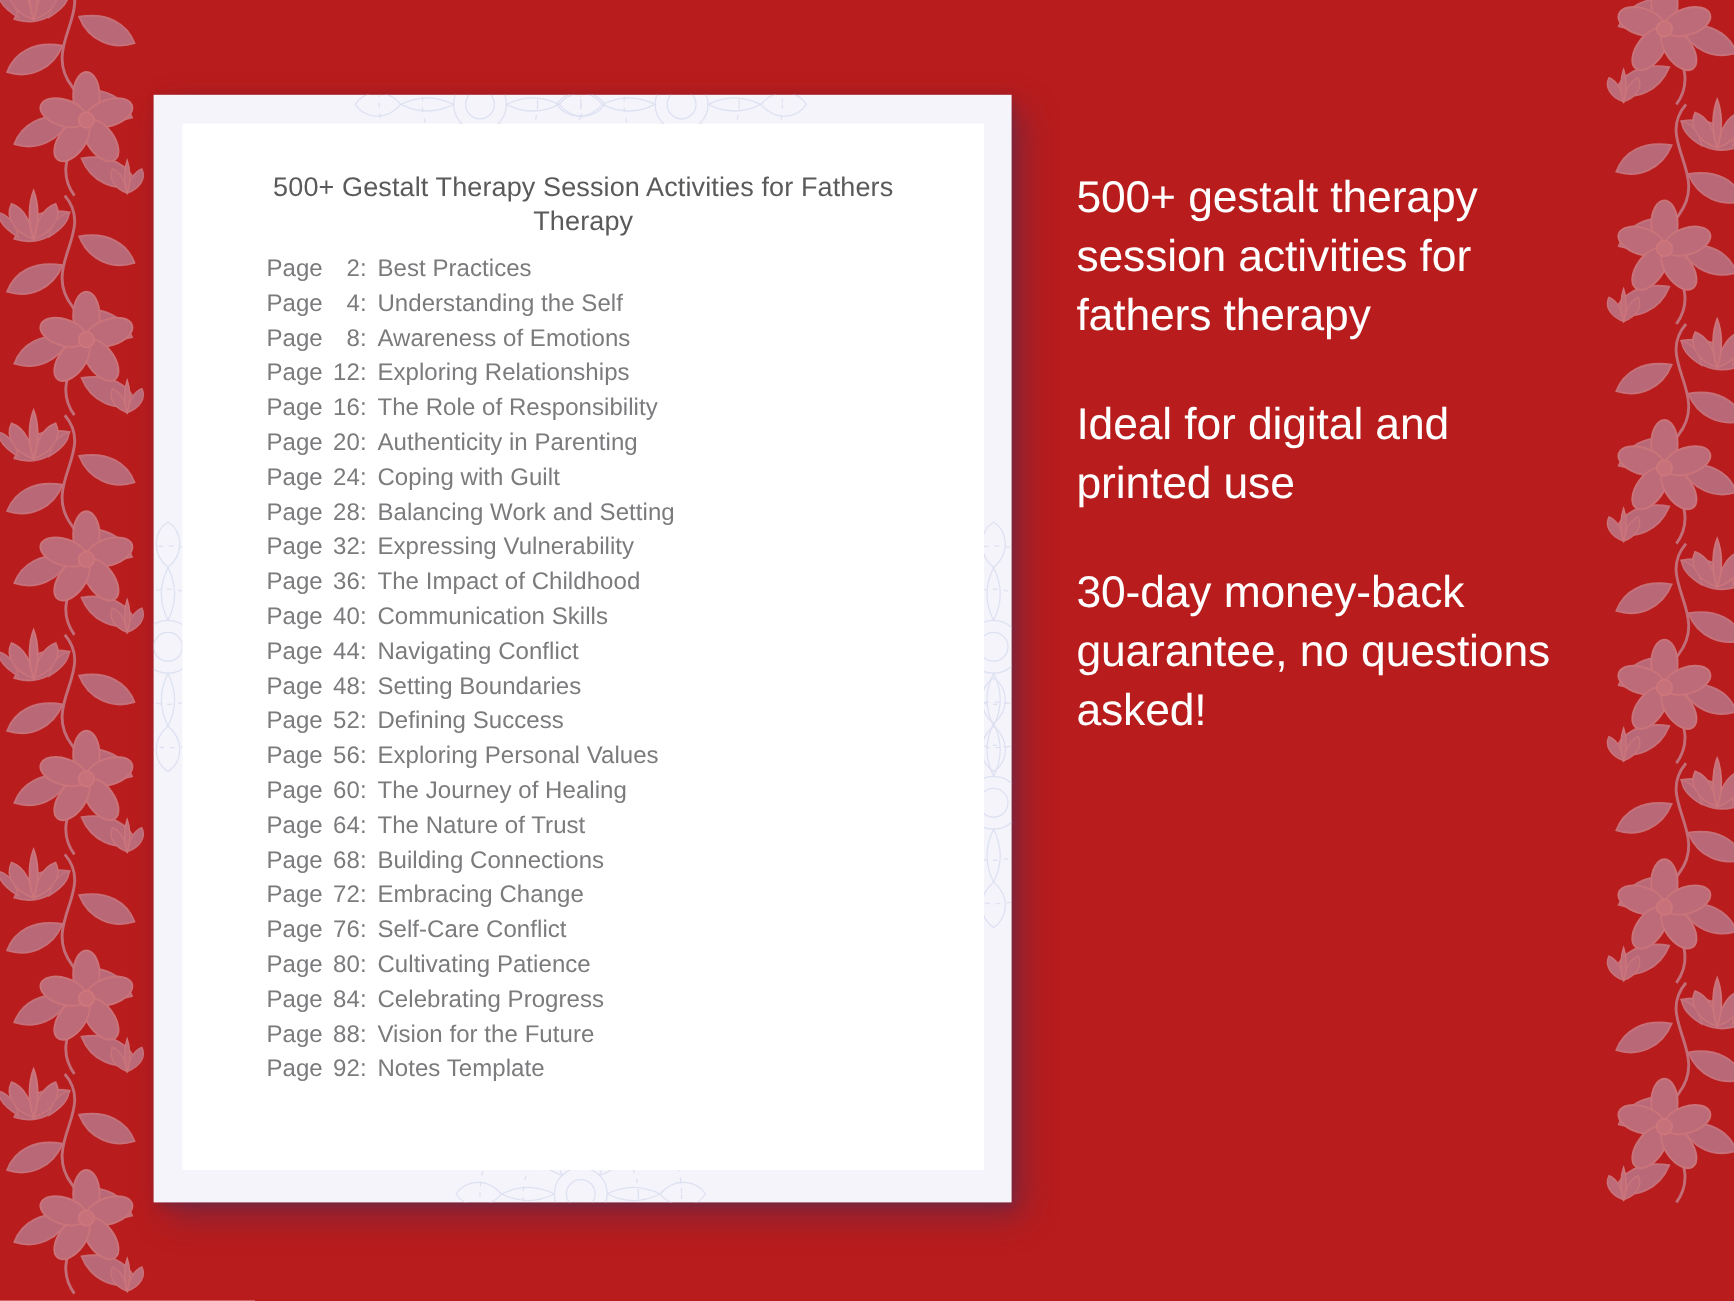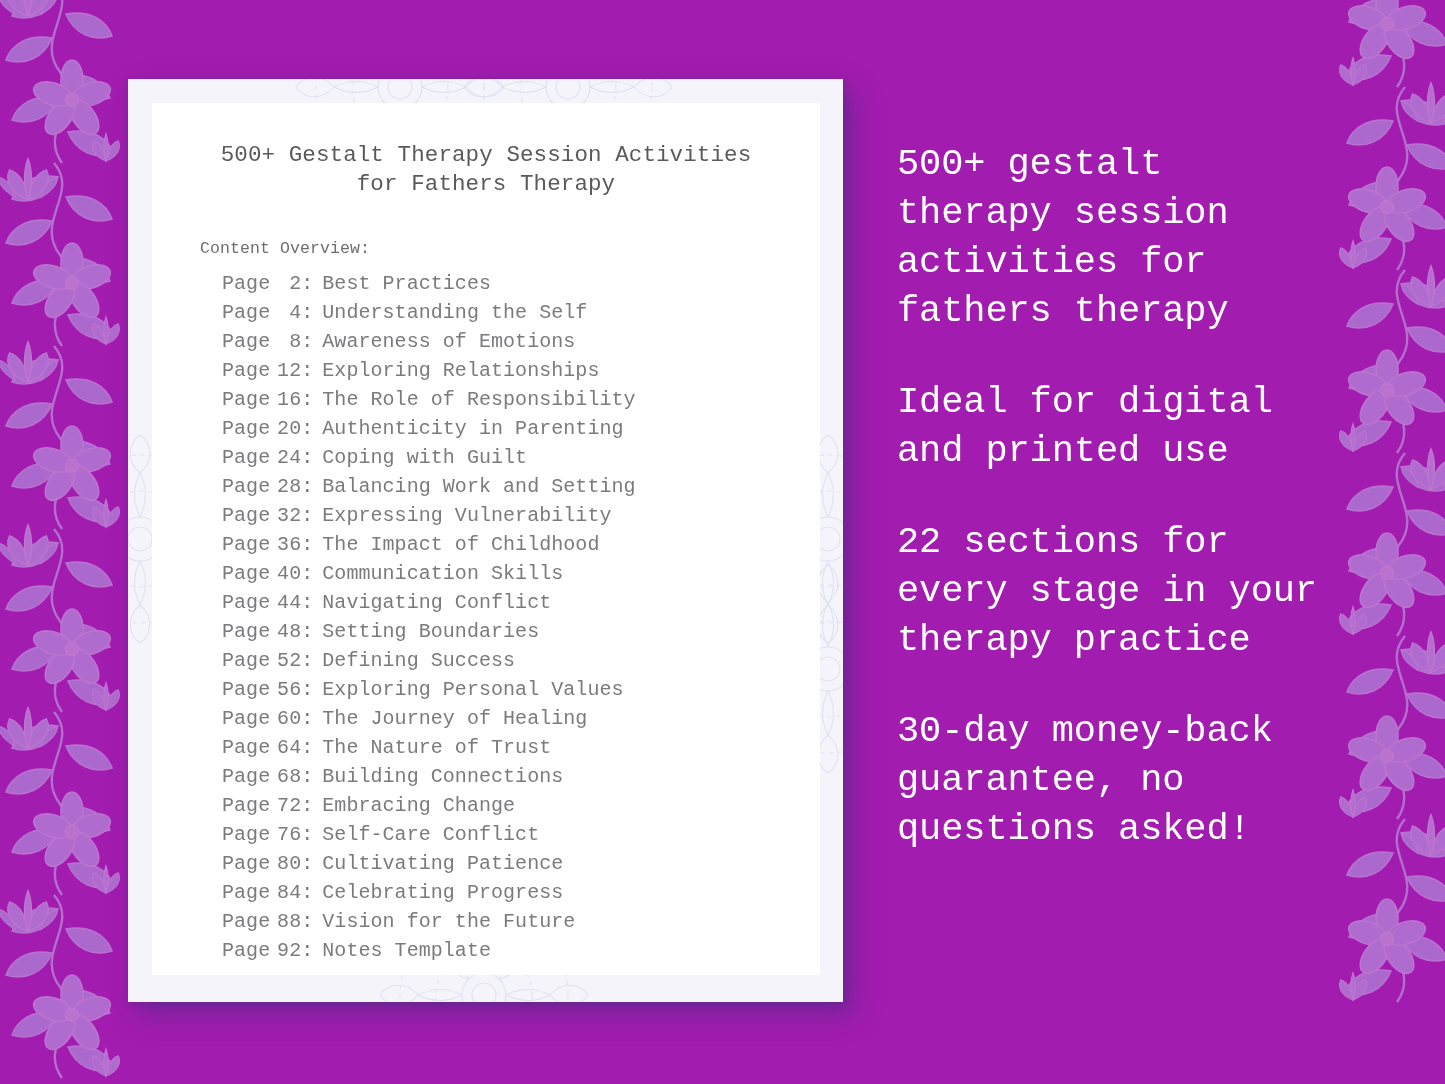--- a/index.html
+++ b/index.html
@@ -7,23 +7,22 @@
 
   html, body {
     width:1445px; height:1084px;
     overflow:hidden;
     font-family:"Liberation Sans", sans-serif;
   }
 
   #stage {
     position:relative;
     width:1445px; height:1084px;
-    background:#a21caf;
+    background:#b91c1c;
     overflow:hidden;
-    font-family:Liberation Mono, monospace;
   }
 
   
   .vine {
     position:absolute;
     top:0;
     width:150px;
     height:1084px;
     opacity:.42;
     pointer-events:none;
@@ -213,21 +212,20 @@
       <use href="#mandala" x="356" y="916"></use>
       <use href="#mandala" x="700" y="460"></use>
       <use href="#mandala" x="700" y="590"></use>
       <use href="#mandala" x="12" y="460"></use>
     </svg>
 
     <div id="page">
 
       <h1 id="doc-title">500+ Gestalt Therapy Session Activities for Fathers Therapy</h1>
 
-      <div id="content-overview-label">Content Overview:</div>
 
       <ul id="toc">
           <li>
             <span class="toc-page-word">Page</span>
             <span class="toc-page-num">2</span>
             <span class="toc-colon">:</span>
             <span class="toc-title">Best Practices</span>
           </li>
           <li>
             <span class="toc-page-word">Page</span>
@@ -368,17 +366,16 @@
             <span class="toc-title">Notes Template</span>
           </li>
         </ul>
 
     </div>
   </div>
 
   <div id="marketing">
       <p>500+ gestalt therapy session activities for fathers therapy</p>
       <p>Ideal for digital and printed use</p>
-      <p>22 sections for every stage in your therapy practice</p>
       <p>30-day money-back guarantee, no questions asked!</p>
     </div>
 
 </div>
 
 </body></html>

